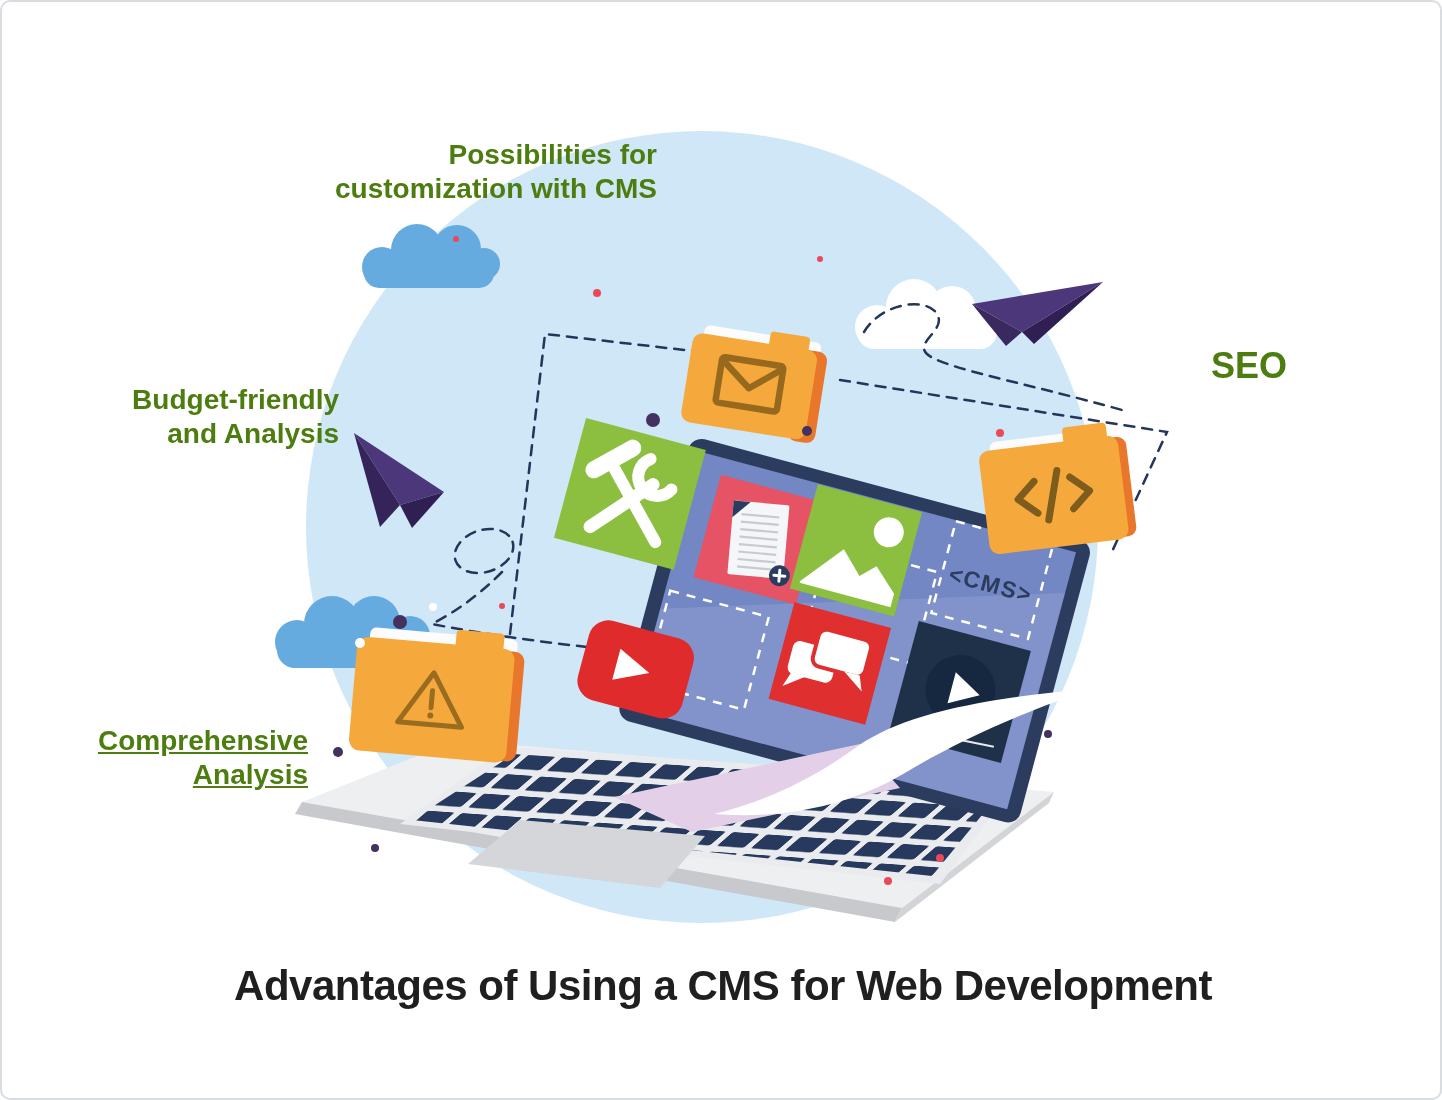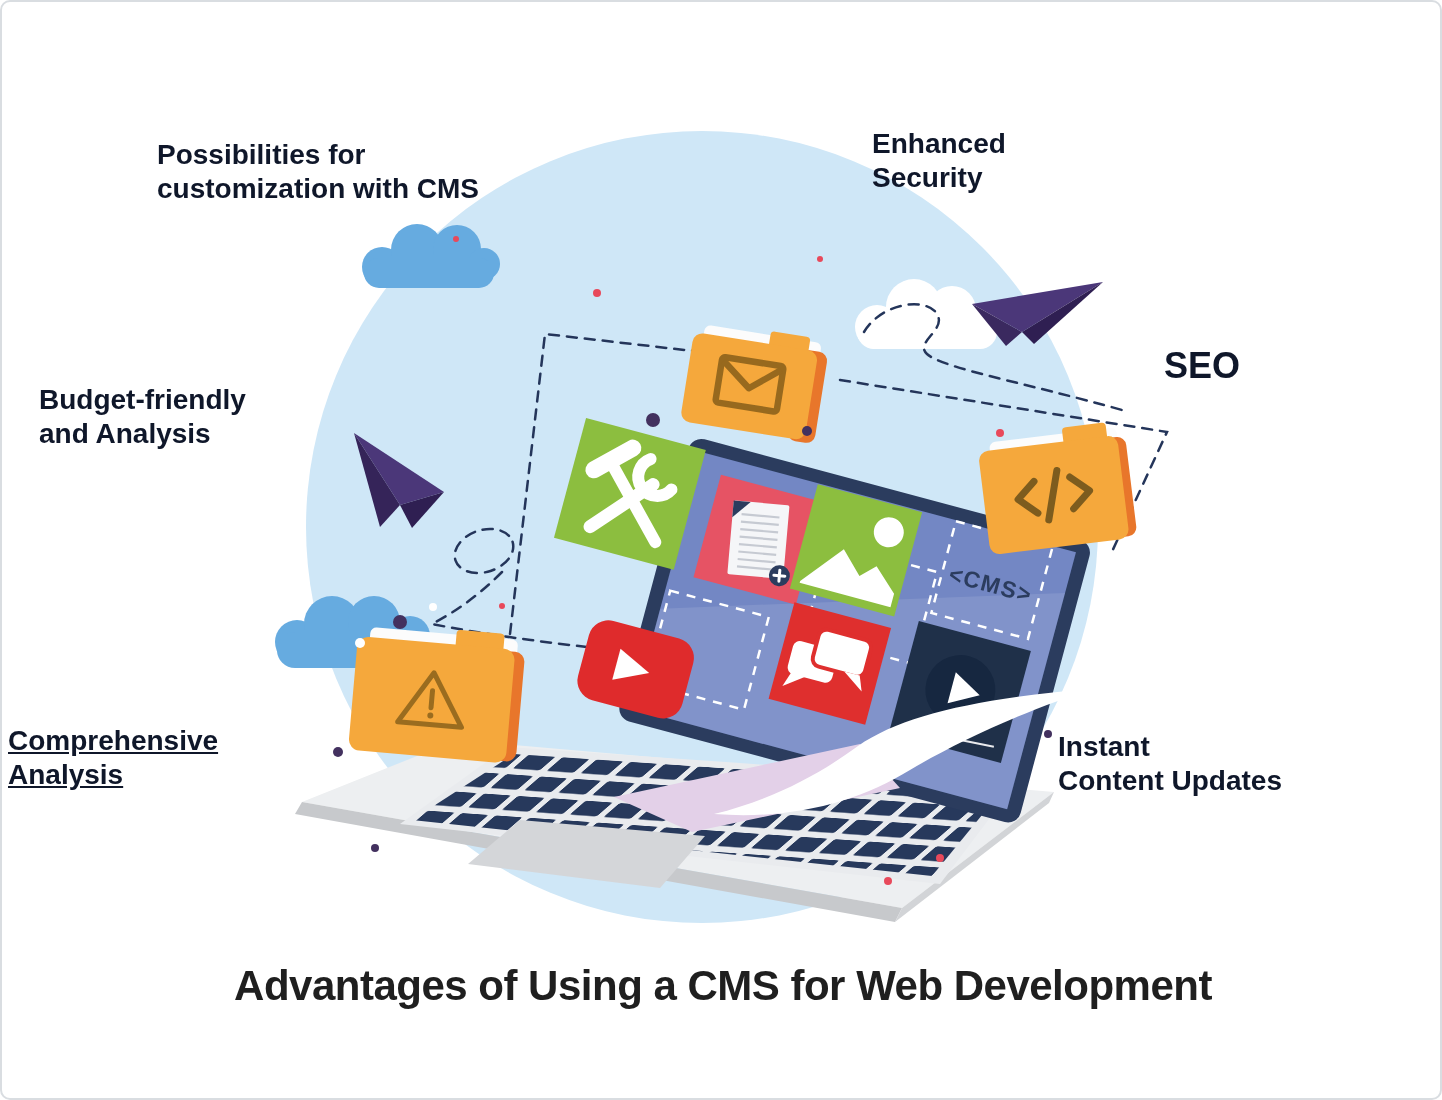--- a/index.html
+++ b/index.html
@@ -3,26 +3,26 @@
 <meta charset="utf-8">
 <style>
   html,body{margin:0;padding:0;background:#fff;}
   .page{
     position:relative;width:1442px;height:1100px;background:#ffffff;
     border:2px solid #d9dde1;border-radius:10px;box-sizing:border-box;overflow:hidden;
     font-family:"Liberation Sans", sans-serif;
   }
   .illustration{position:absolute;left:0;top:0;width:1442px;height:1100px;}
   .benefit{
-    position:absolute;color:#0f172a;font-weight:700;text-align:left;
+    position:absolute;color:#4d7c0f;font-weight:700;text-align:right;
     font-size:28px;line-height:1.22;white-space:pre-line;letter-spacing:0px;
   }
   .benefit.customization{left:155px;top:136px;width:500px;}
   .benefit.security{left:870px;top:125px;width:300px;}
-  .benefit.seo{left:1162px;top:342px;width:160px;font-size:36px;}
+  .benefit.seo{left:1125px;top:342px;width:160px;font-size:36px;}
   .benefit.budget{left:37px;top:381px;width:300px;}
   .benefit.analysis{left:6px;top:722px;width:300px;text-decoration:underline;}
   .benefit.updates{left:1056px;top:728px;width:300px;}
   .main-title{
     position:absolute;left:0;top:960px;width:1442px;text-align:center;
     color:#1f1f1f;font-weight:700;font-size:42px;letter-spacing:-0.5px;
   }
 </style>
 </head>
 <body>
@@ -220,24 +220,20 @@
       <circle cx="336" cy="750" r="5" fill="#43315f"></circle>
       <circle cx="1046" cy="732" r="4" fill="#43315f"></circle>
       <circle cx="373" cy="846" r="4" fill="#43315f"></circle>
       <circle cx="358" cy="641" r="5" fill="#ffffff"></circle>
       <circle cx="431" cy="605" r="4" fill="#ffffff"></circle>
     </g>
   </svg>
 
   <div class="benefit customization">Possibilities for
 customization with CMS</div>
-  <div class="benefit security">Enhanced
-Security</div>
   <div class="benefit seo">SEO</div>
   <div class="benefit budget">Budget-friendly
 and Analysis</div>
   <div class="benefit analysis">Comprehensive
 Analysis</div>
-  <div class="benefit updates">Instant
-Content Updates</div>
 
   <div class="main-title">Advantages of Using a CMS for Web Development</div>
 </div>
 
 </body></html>

